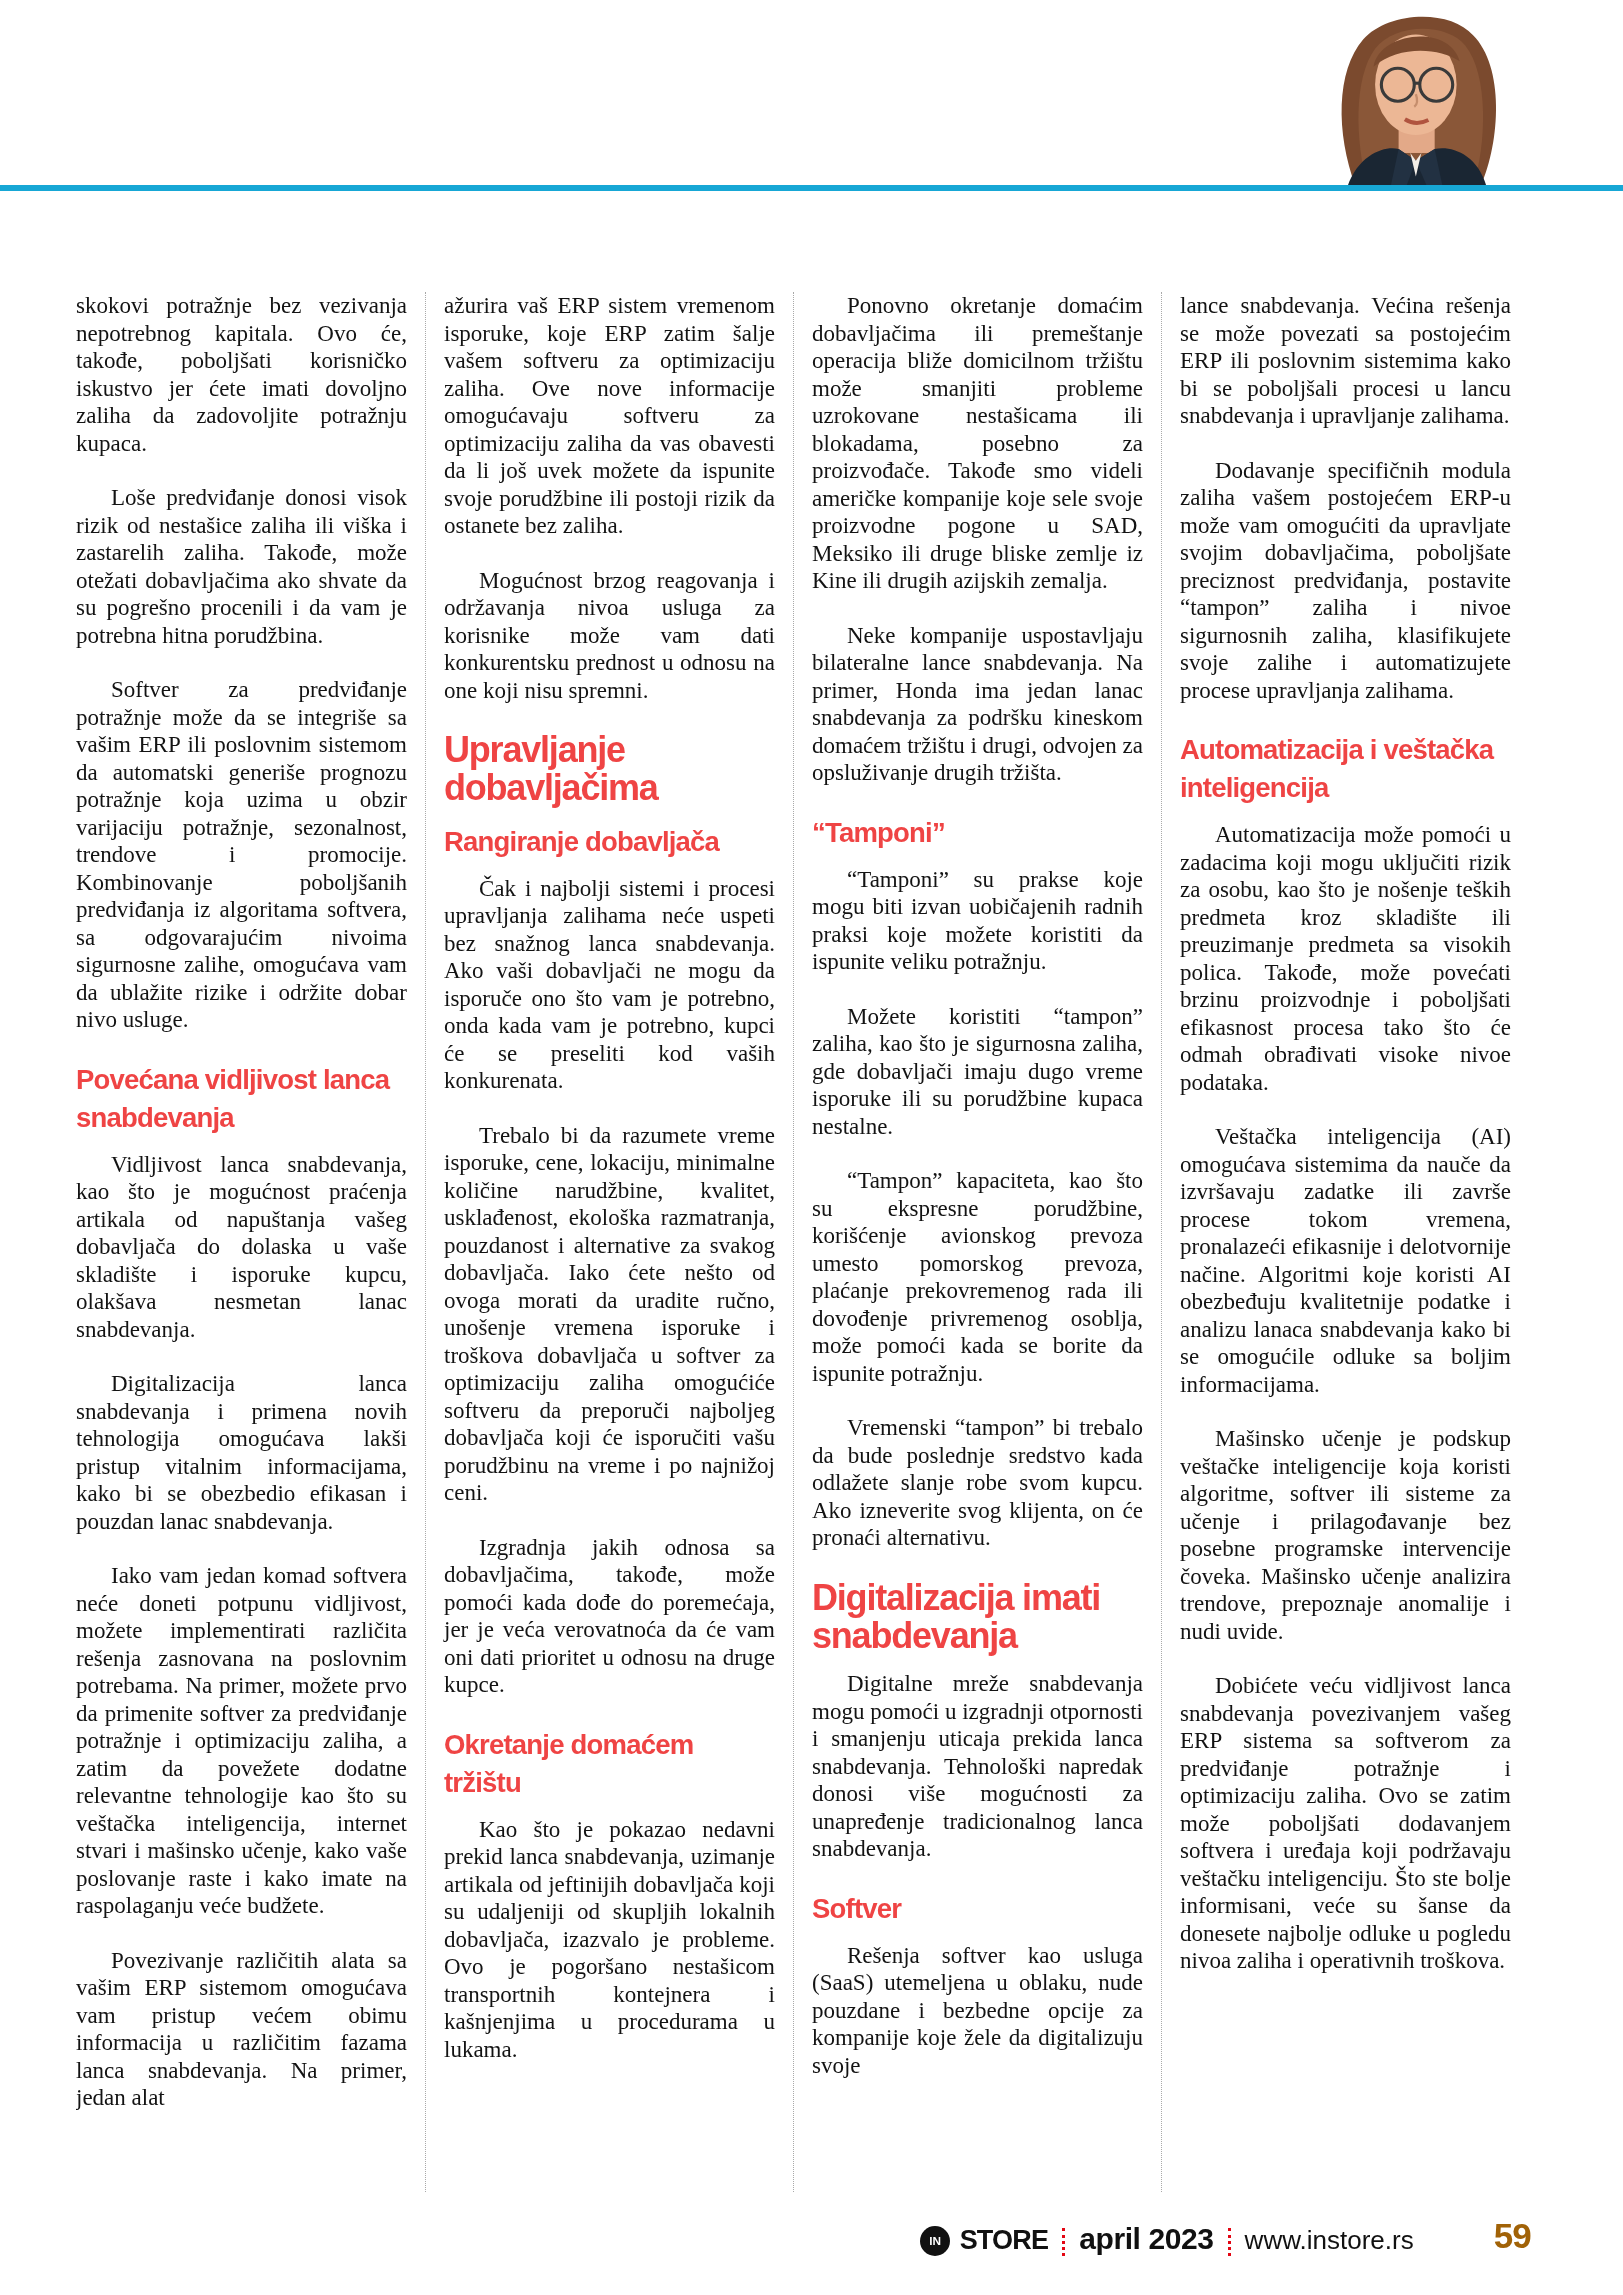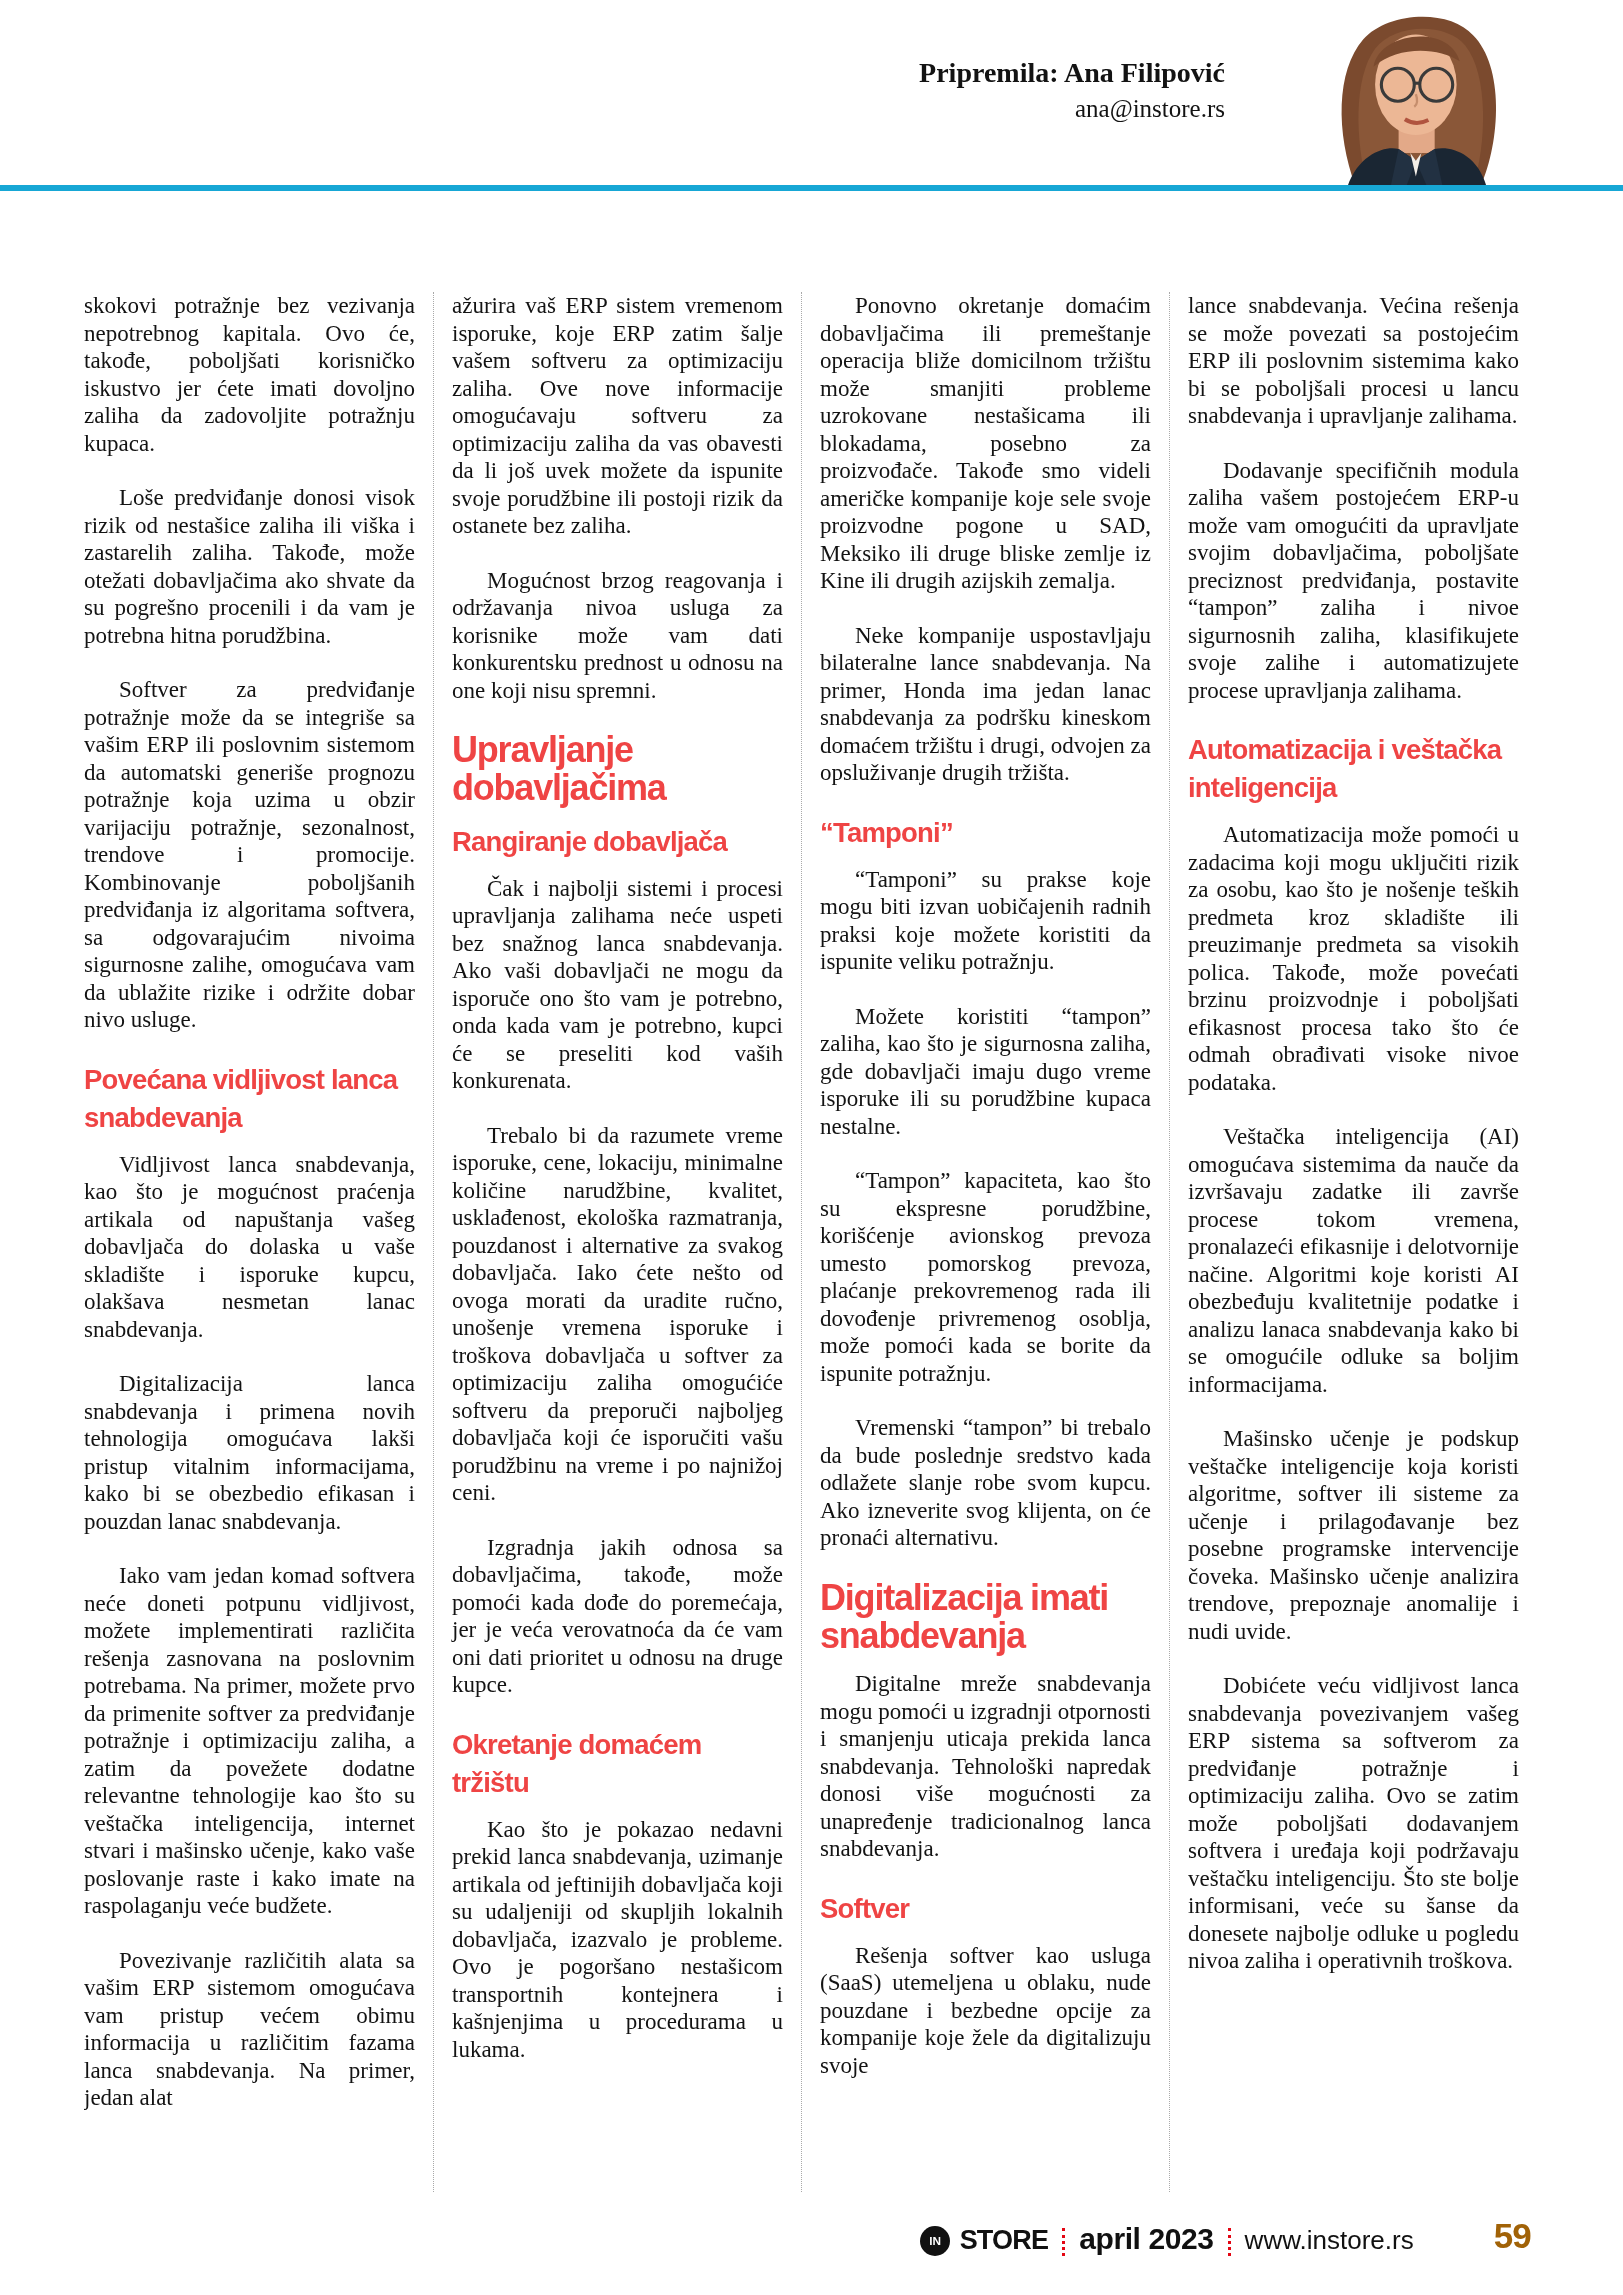--- a/index.html
+++ b/index.html
@@ -25,21 +25,21 @@
   }
   .photo{
     position:absolute;top:0;right:77px;width:265px;height:186px;
     overflow:hidden;
   }
   .accent-rule{
     position:absolute;left:0;top:185px;width:1623px;height:6.3px;
   }
   
   .columns{
-    position:absolute;left:84px;top:292px;width:1439px;height:1900px;
+    position:absolute;left:76px;top:292px;width:1439px;height:1900px;
     display:flex;flex-direction:row;
   }
   .col{
     width:331px;height:100%;
     overflow:hidden;
     text-align:justify;
   }
   .col + .col{
     border-left:1.6px dotted #a9a9a9;
     margin-left:18px;padding-left:18px;
@@ -84,24 +84,20 @@
   .f-site{font-weight:400;font-size:26px;color:#111;letter-spacing:0;}
   .f-page{
     font-weight:700;font-size:35px;color:#a16207;margin-left:80px;letter-spacing:-0.8px;
   }
 </style>
 </head>
 <body>
 
 <div class="page">
 
-  <div class="byline">
-    <div class="who">Pripremila: Ana Filipović</div>
-    <div class="mail">ana@instore.rs</div>
-  </div>
 
   <div class="photo">
     <svg width="265" height="186" viewBox="0 0 338 237" xmlns="http://www.w3.org/2000/svg">
       <rect x="0" y="0" width="338" height="237" fill="#ffffff"></rect>
 
       <path d="M95,237 C70,170 70,90 105,50 C135,15 215,10 245,45 C285,85 280,180 255,237 Z" fill="#7b4a2e"></path>
       <path d="M110,237 C95,180 92,100 120,62 C145,30 210,28 235,58 C265,95 262,185 245,237 Z" fill="#8a5738"></path>
 
       <rect x="150" y="150" width="46" height="45" fill="#e3a988"></rect>
 

